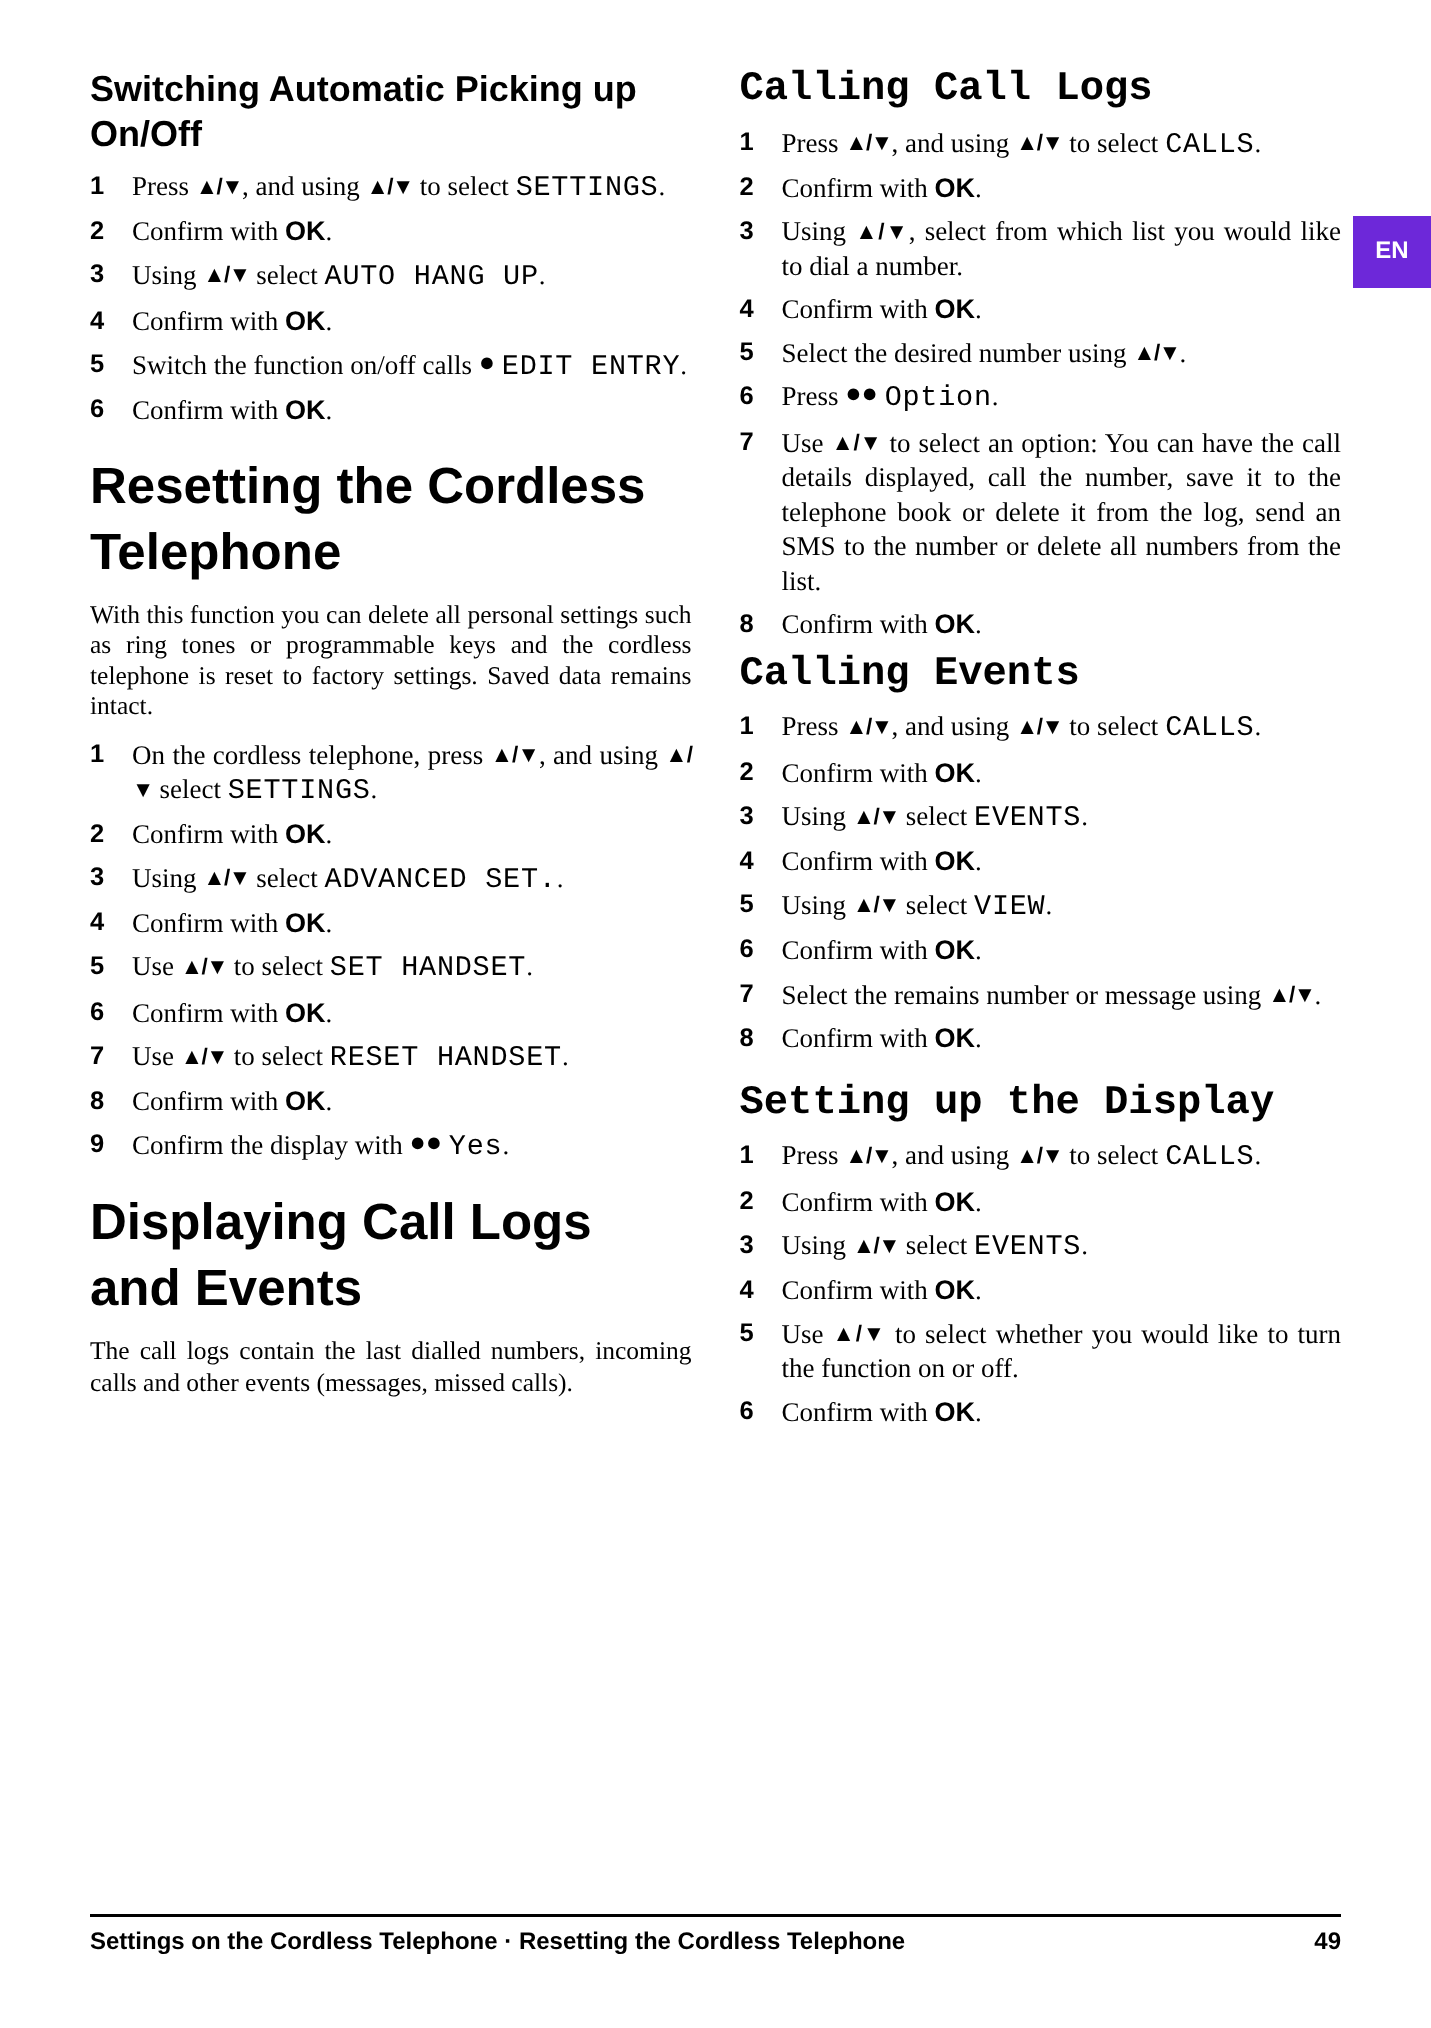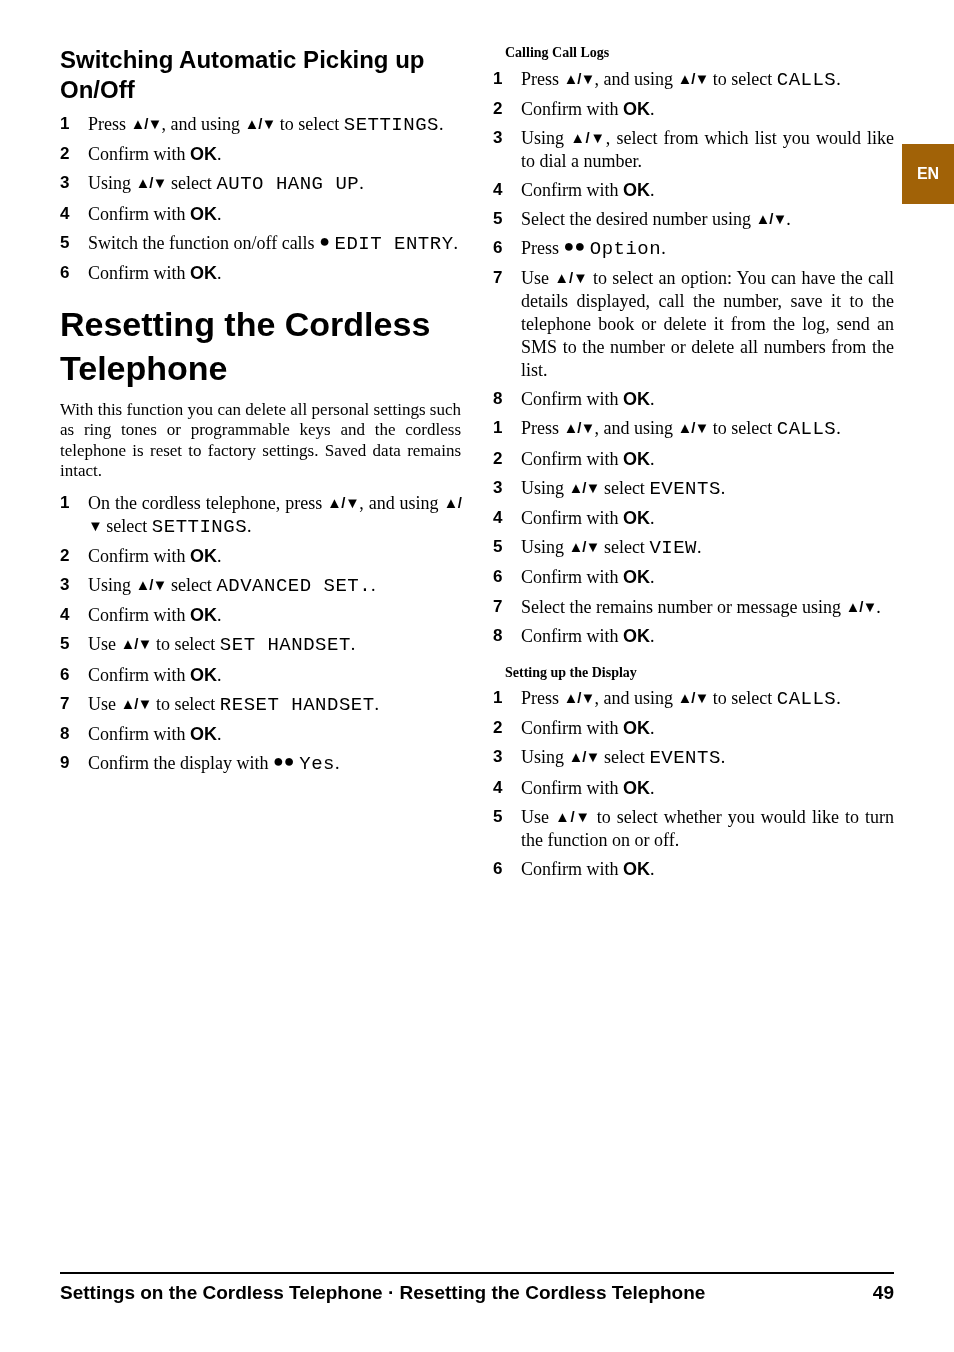--- a/index.html
+++ b/index.html
@@ -18,22 +18,22 @@
     width: 954px;
     height: 1352px;
     padding: 44px 60px 0 60px;
     position: relative;
   }
   .lang-tab {
     position: absolute;
     top: 144px;
     right: 0;
     width: 52px;
-    height: 60px;
-    background: #a16207;
+    height: 48px;
+    background: #6d28d9;
     color: #fff;
     font-family: Arial, Helvetica, sans-serif;
     font-weight: bold;
     font-size: 16px;
     display: flex;
     align-items: center;
     justify-content: center;
   }
   .cols {
     column-count: 2;
@@ -48,25 +48,25 @@
     margin: 18px 0 10px 0;
   }
   h2.sub {
     font-family: Arial, Helvetica, sans-serif;
     font-weight: bold;
     font-size: 24px;
     line-height: 1.25;
     margin: 1px 0 8px 0;
   }
   h3.subsub {
-    font-family: Liberation Serif, serif;
-    font-weight: bold;
-    font-size: 14px;
+    font-family: Liberation Mono, monospace;
+    font-weight: bold;
+    font-size: 27px;
     line-height: 1.25;
-    margin: 16px 0 6px 12px;
+    margin: 16px 0 6px 0;
   }
   p.intro {
     font-size: 17px;
     line-height: 1.2;
     margin: 8px 0 10px 0;
     text-align: justify;
   }
   ol.steps {
     list-style: none;
     padding: 0;
@@ -115,21 +115,21 @@
   }
   .footer {
     position: absolute;
     left: 60px;
     right: 60px;
     bottom: 48px;
     border-top: 2px solid #000;
     padding-top: 8px;
     font-family: Arial, Helvetica, sans-serif;
     font-weight: bold;
-    font-size: 19px;
+    font-size: 16px;
     display: flex;
     justify-content: space-between;
   }
 </style>
 </head>
 <body>
 
 <div class="page">
 
   <div class="lang-tab">EN</div>
@@ -157,36 +157,41 @@
         <li><span>Using </span><span class="nav">▲/▼</span><span> select </span><span class="lcd">ADVANCED SET.</span><span>.</span></li>
         <li><span>Confirm with </span><span class="ok">OK</span><span>.</span></li>
         <li><span>Use </span><span class="nav">▲/▼</span><span> to select </span><span class="lcd">SET HANDSET</span><span>.</span></li>
         <li><span>Confirm with </span><span class="ok">OK</span><span>.</span></li>
         <li><span>Use </span><span class="nav">▲/▼</span><span> to select </span><span class="lcd">RESET HANDSET</span><span>.</span></li>
         <li><span>Confirm with </span><span class="ok">OK</span><span>.</span></li>
         <li><span>Confirm the display with </span><span class="dot">●●</span><span> </span><span class="lcd">Yes</span><span>.</span></li>
       </ol>
     </div>
 
+    <div class="block">
+      <h1 class="sec">Displaying Call Logs and Events</h1>
+      <p class="intro">The call logs contain the last dialled numbers, incoming calls and other events (messages, missed calls).</p>
+    </div>
 
     <div class="block">
       <h3 class="subsub">Calling Call Logs</h3>
       <ol class="steps">
         <li><span>Press </span><span class="nav">▲/▼</span><span>, and using </span><span class="nav">▲/▼</span><span> to select </span><span class="lcd">CALLS</span><span>.</span></li>
         <li><span>Confirm with </span><span class="ok">OK</span><span>.</span></li>
         <li><span>Using </span><span class="nav">▲/▼</span><span>, select from which list you would like to dial a number.</span></li>
         <li><span>Confirm with </span><span class="ok">OK</span><span>.</span></li>
         <li><span>Select the desired number using </span><span class="nav">▲/▼</span><span>.</span></li>
         <li><span>Press </span><span class="dot">●●</span><span> </span><span class="lcd">Option</span><span>.</span></li>
         <li><span>Use </span><span class="nav">▲/▼</span><span> to select an option: You can have the call details displayed, call the number, save it to the telephone book or delete it from the log, send an SMS to the number or delete all numbers from the list.</span></li>
         <li><span>Confirm with </span><span class="ok">OK</span><span>.</span></li>
       </ol>
     </div>
 
     <div class="block">
+      <h3 class="subsub" style="margin-top:0">Calling Events</h3>
       <ol class="steps">
         <li><span>Press </span><span class="nav">▲/▼</span><span>, and using </span><span class="nav">▲/▼</span><span> to select </span><span class="lcd">CALLS</span><span>.</span></li>
         <li><span>Confirm with </span><span class="ok">OK</span><span>.</span></li>
         <li><span>Using </span><span class="nav">▲/▼</span><span> select </span><span class="lcd">EVENTS</span><span>.</span></li>
         <li><span>Confirm with </span><span class="ok">OK</span><span>.</span></li>
         <li><span>Using </span><span class="nav">▲/▼</span><span> select </span><span class="lcd">VIEW</span><span>.</span></li>
         <li><span>Confirm with </span><span class="ok">OK</span><span>.</span></li>
         <li><span>Select the remains number or message using </span><span class="nav">▲/▼</span><span>.</span></li>
         <li><span>Confirm with </span><span class="ok">OK</span><span>.</span></li>
       </ol>

